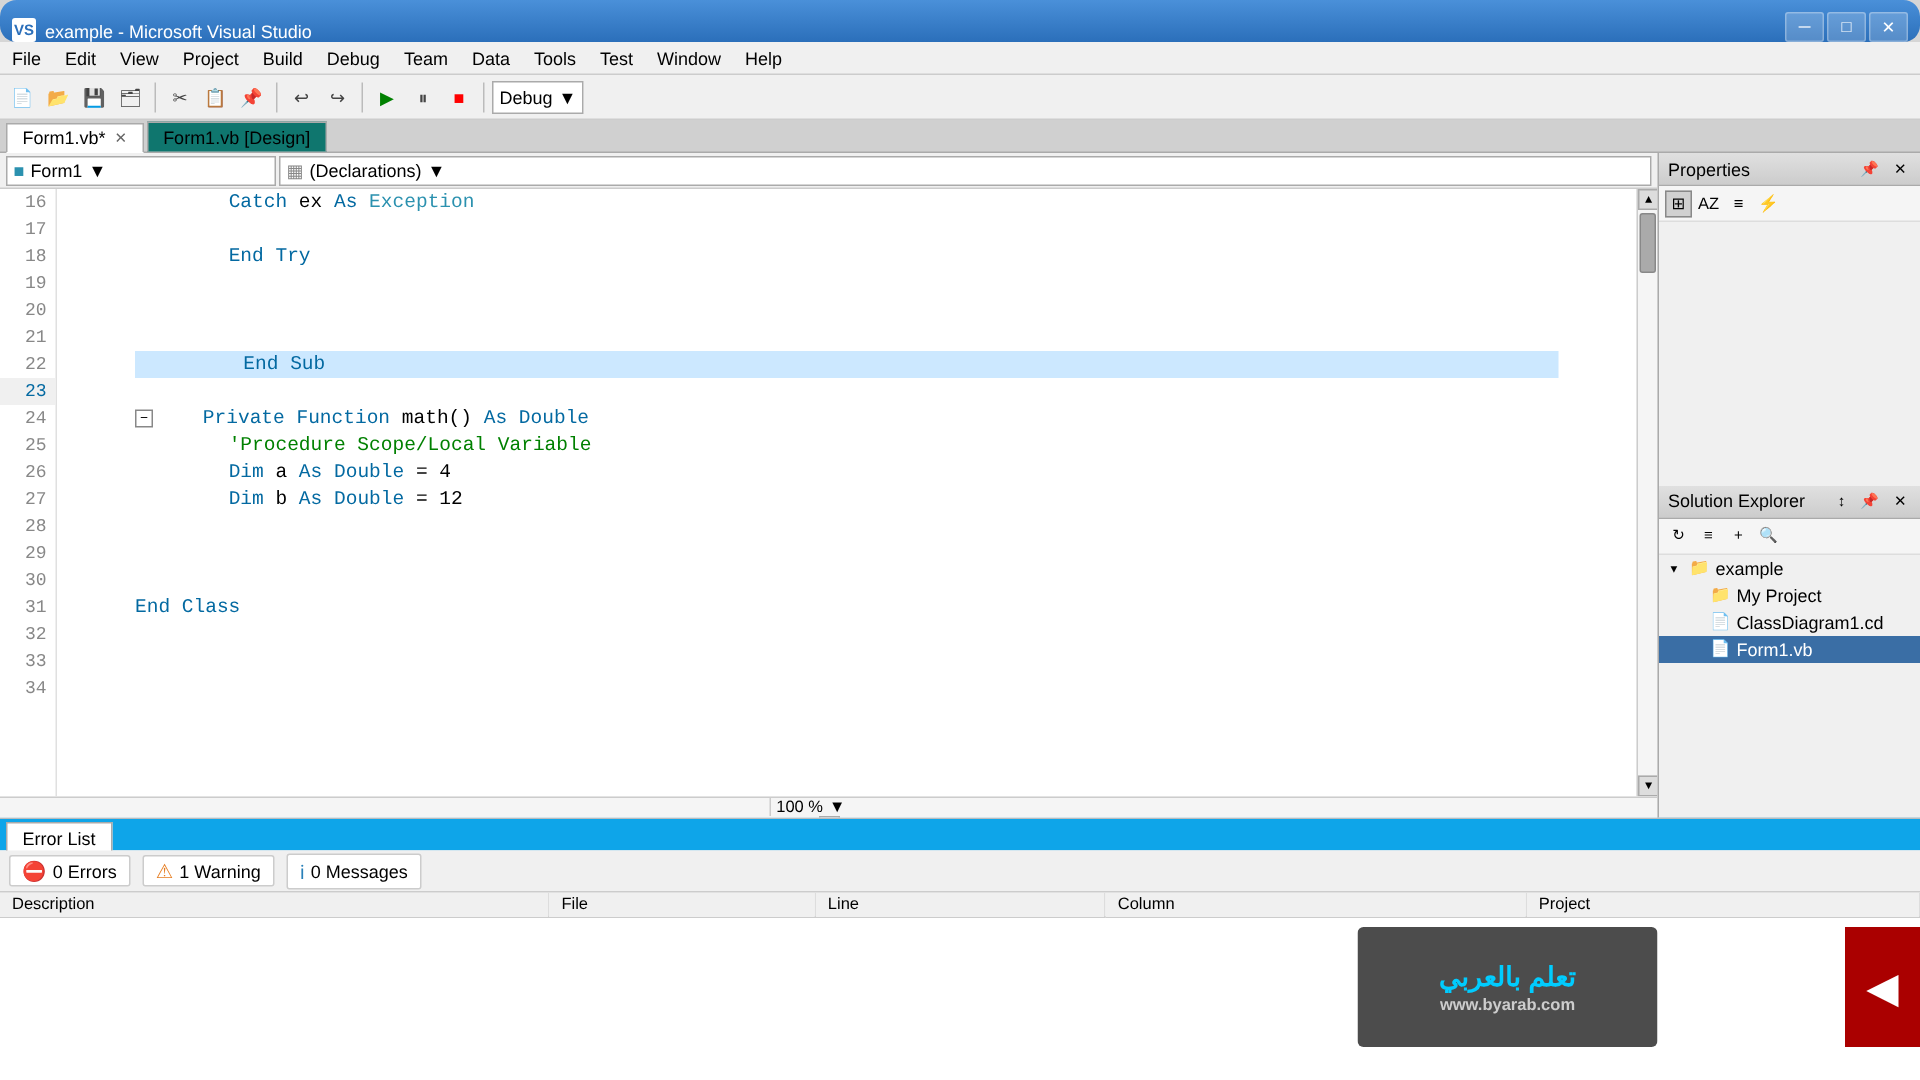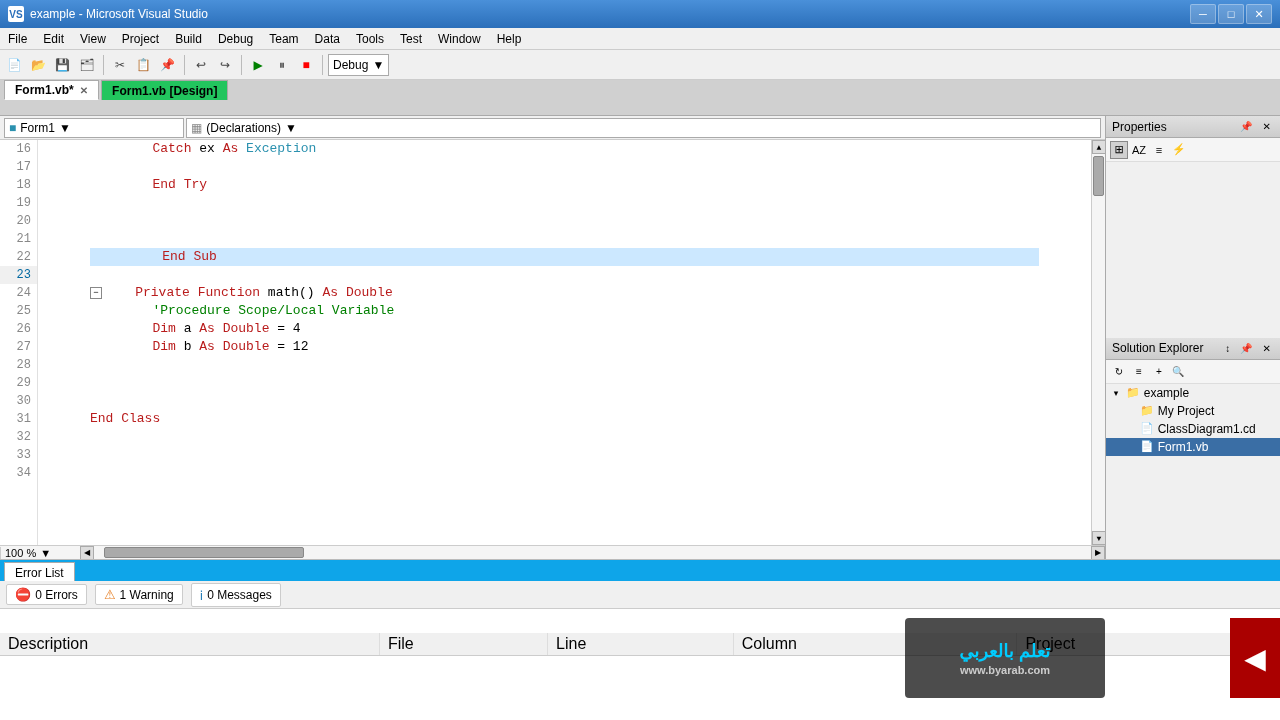--- a/index.html
+++ b/index.html
@@ -3,25 +3,26 @@
   <meta charset="utf-8">
   <style>
     * { margin: 0; padding: 0; box-sizing: border-box; }
     body { font-family: 'Segoe UI', sans-serif; font-size: 12px; background: #d6d6d6; color: #000; width: 1280px; height: 720px; overflow: hidden; }
 
     
     #title-bar {
       background: linear-gradient(to bottom, #4a90d9 0%, #2b6fba 100%);
       height: 28px;
       display: flex;
-      align-items: center;
+      align-items: flex-end;
       padding: 0 8px;
       color: white;
       font-size: 12px;
       gap: 6px;
+      border-radius: 11px;
     }
     #title-bar .app-icon { width: 16px; height: 16px; background: #fff; border-radius: 2px; font-size: 10px; display: flex; align-items: center; justify-content: center; color: #2b6fba; font-weight: bold; }
     #title-bar .title-text { flex: 1; }
     #title-bar .win-controls { display: flex; gap: 2px; }
     #title-bar .win-btn { width: 26px; height: 20px; display: flex; align-items: center; justify-content: center; background: rgba(255,255,255,0.2); border: 1px solid rgba(255,255,255,0.3); color: white; font-size: 11px; cursor: pointer; border-radius: 2px; }
 
     
     #menu-bar {
       background: #f0f0f0;
       height: 22px;
@@ -71,36 +72,36 @@
 
     
     #main-area {
       display: flex;
       height: calc(720px - 28px - 22px - 30px - 22px - 175px);
     }
 
     
     #tab-bar {
       background: #d0d0d0;
-      height: 36px;
-      display: flex;
+      height: 22px;
+      display: flex;
+      align-items: flex-end;
       padding: 0 0 0 4px;
       border-bottom: 1px solid #aaa;
-      font-weight: bold;
     }
     .tab {
       height: 20px;
       padding: 0 10px;
       display: flex;
       align-items: center;
       font-size: 12px;
       cursor: pointer;
       border: 1px solid #aaa;
       border-bottom: none;
-      background: #22c55e;
+      background: #0f766e;
       gap: 6px;
       margin-right: 2px;
     }
     .tab.active { background: white; border-bottom: 1px solid white; margin-bottom: -1px; }
     .tab .tab-close { font-size: 10px; color: #666; cursor: pointer; }
 
     
     #editor-container {
       flex: 1;
       display: flex;
@@ -169,21 +170,21 @@
       padding: 0 4px;
       line-height: 18px;
     }
     .code-line {
       height: 18px;
       white-space: pre;
       display: flex;
       align-items: center;
     }
     .code-line.selected { background: #cce8ff; padding-left: 41px; }
-    .kw { color: #b91c1c; }
+    .kw { color: #0369a1; }
     .str { color: #a31515; }
     .cmt { color: #008000; }
     .cls { color: #2b91af; }
     .collapse-btn {
       display: inline-block;
       width: 12px; height: 12px;
       border: 1px solid #888;
       background: white;
       text-align: center;
       line-height: 10px;
@@ -317,41 +318,41 @@
     .badge-warning { color: #e67e22; }
     .badge-info { color: #2980b9; }
 
     .error-table {
       flex: 1;
       overflow: auto;
     }
     .error-table table {
       width: 100%;
       border-collapse: collapse;
-      font-size: 16px;
-      margin-top: 24px;
+      font-size: 11px;
     }
     .error-table th {
       background: #f0f0f0;
       border-bottom: 1px solid #ccc;
       border-right: 1px solid #ddd;
       padding: 2px 8px;
       text-align: left;
       font-weight: normal;
       position: sticky;
       top: 0;
     }
 
     
     #h-scrollbar {
       height: 14px;
       background: #f5f5f5;
       display: flex;
       align-items: center;
       border-top: 1px solid #ccc;
+      flex-direction: column;
     }
     .h-scroll-btn { width: 14px; height: 14px; background: #ddd; border: 1px solid #aaa; display: flex; align-items: center; justify-content: center; font-size: 8px; cursor: pointer; }
     .h-scroll-track { flex: 1; height: 100%; position: relative; }
     .h-scroll-thumb { position: absolute; top: 1px; left: 10px; height: calc(100% - 2px); width: 200px; background: #aaa; border: 1px solid #888; border-radius: 2px; }
     .zoom-control { width: 80px; display: flex; align-items: center; gap: 4px; padding: 0 4px; font-size: 11px; border-left: 1px solid #ccc; }
 
     
     #watermark {
       position: fixed;
       bottom: 22px;

